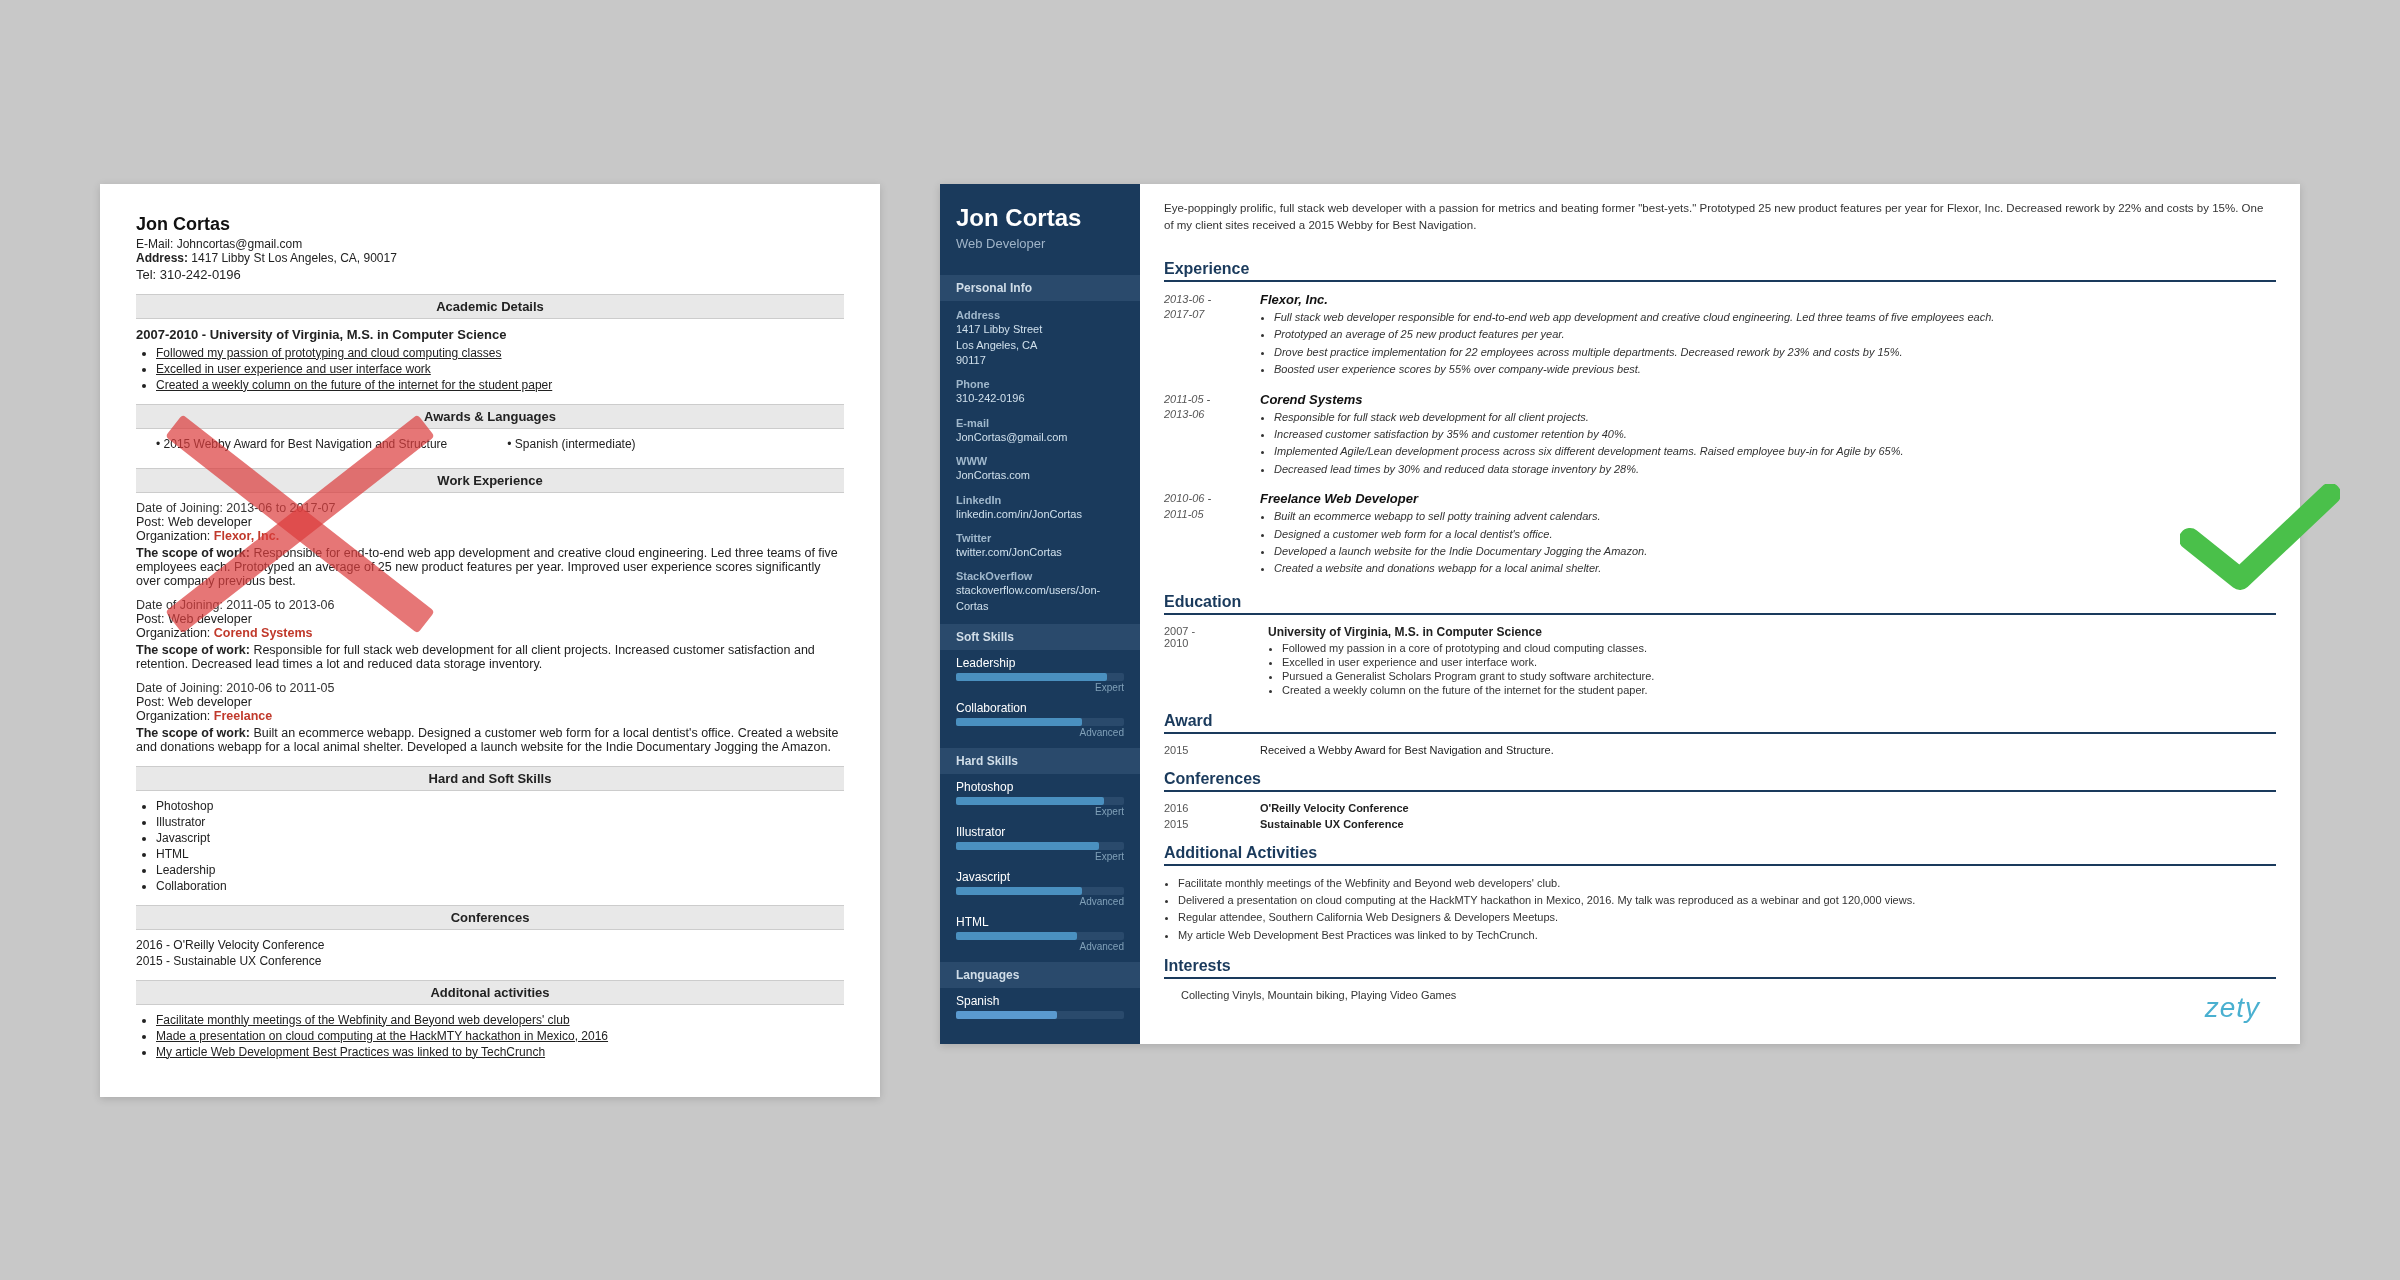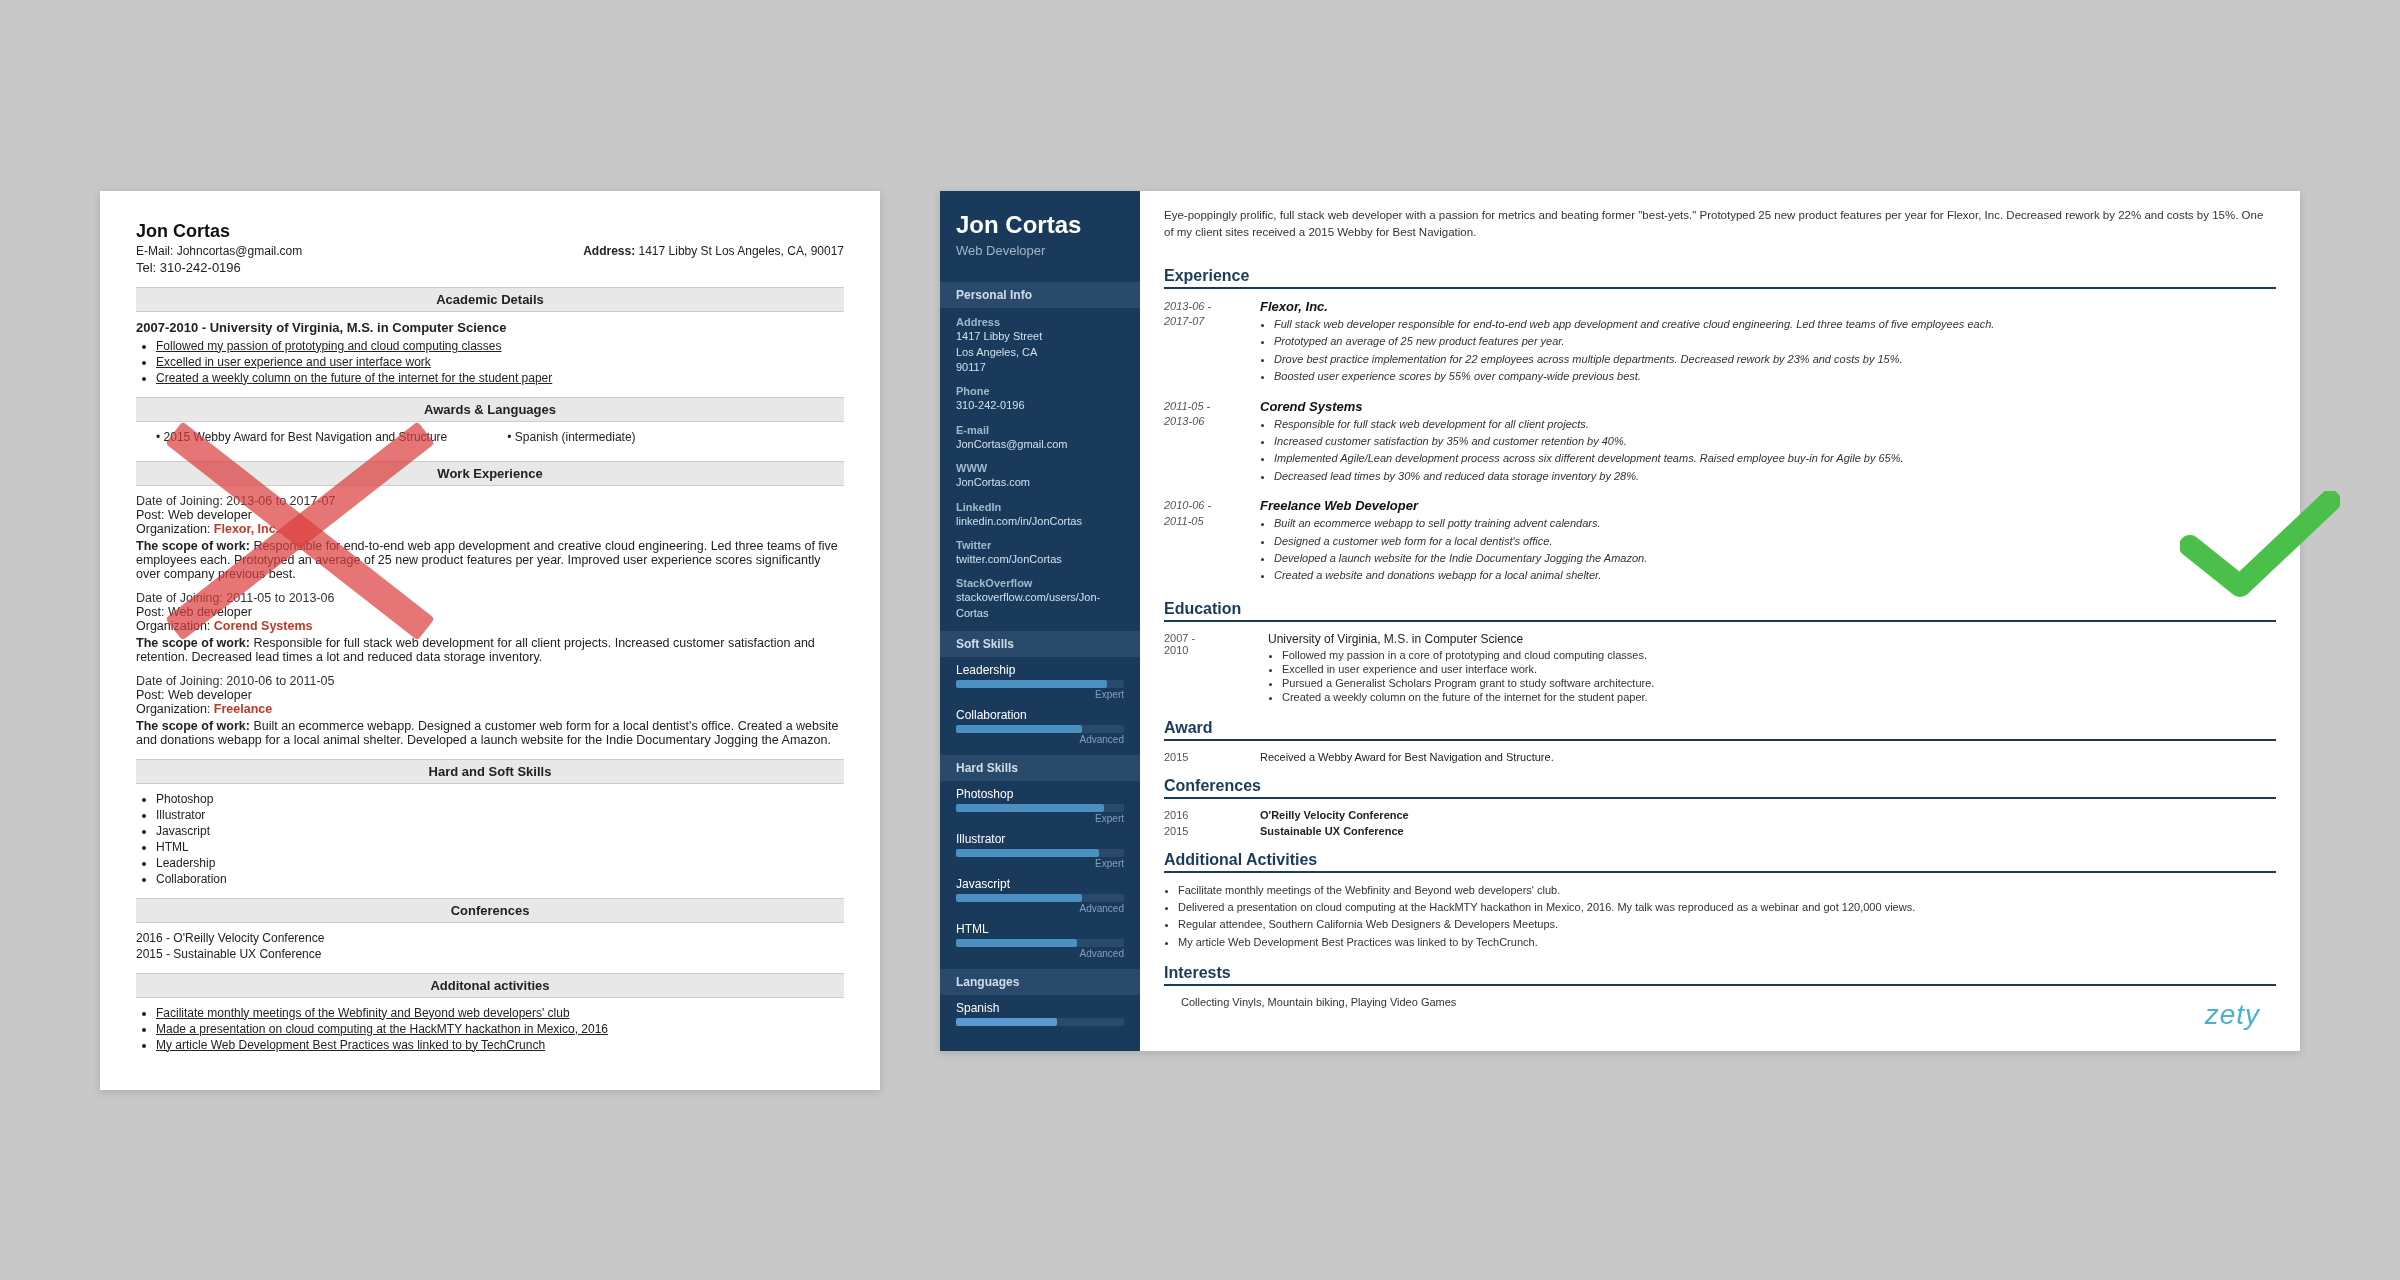--- a/index.html
+++ b/index.html
@@ -38,20 +38,21 @@
     .resume-left .name {
       font-size: 18px;
       font-weight: bold;
       color: #111;
     }
     .resume-left .contact-row {
       display: flex;
       justify-content: space-between;
       font-size: 12px;
       margin-top: 2px;
+      flex-direction: column;
     }
     .resume-left .tel { margin-top: 2px; }
 
     .section-header {
       background: #e8e8e8;
       text-align: center;
       font-weight: bold;
       font-size: 13px;
       padding: 4px 0;
       margin: 12px 0 8px;
@@ -279,21 +280,21 @@
       margin-bottom: 8px;
     }
     .edu-date {
       font-size: 11px;
       color: #555;
       width: 80px;
       flex-shrink: 0;
     }
     .edu-detail { flex: 1; }
     .edu-school {
-      font-weight: normal;
+      font-weight: bold;
       font-size: 12px;
     }
     .edu-bullets {
       margin-top: 3px;
       margin-left: 14px;
     }
     .edu-bullets li {
       font-size: 11px;
       list-style: disc;
       margin-bottom: 2px;

